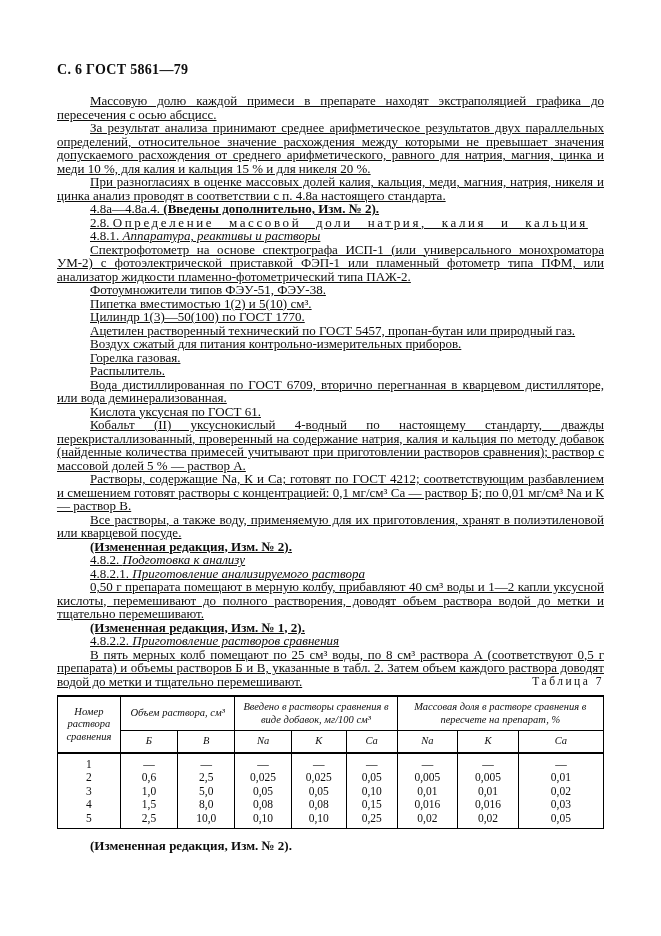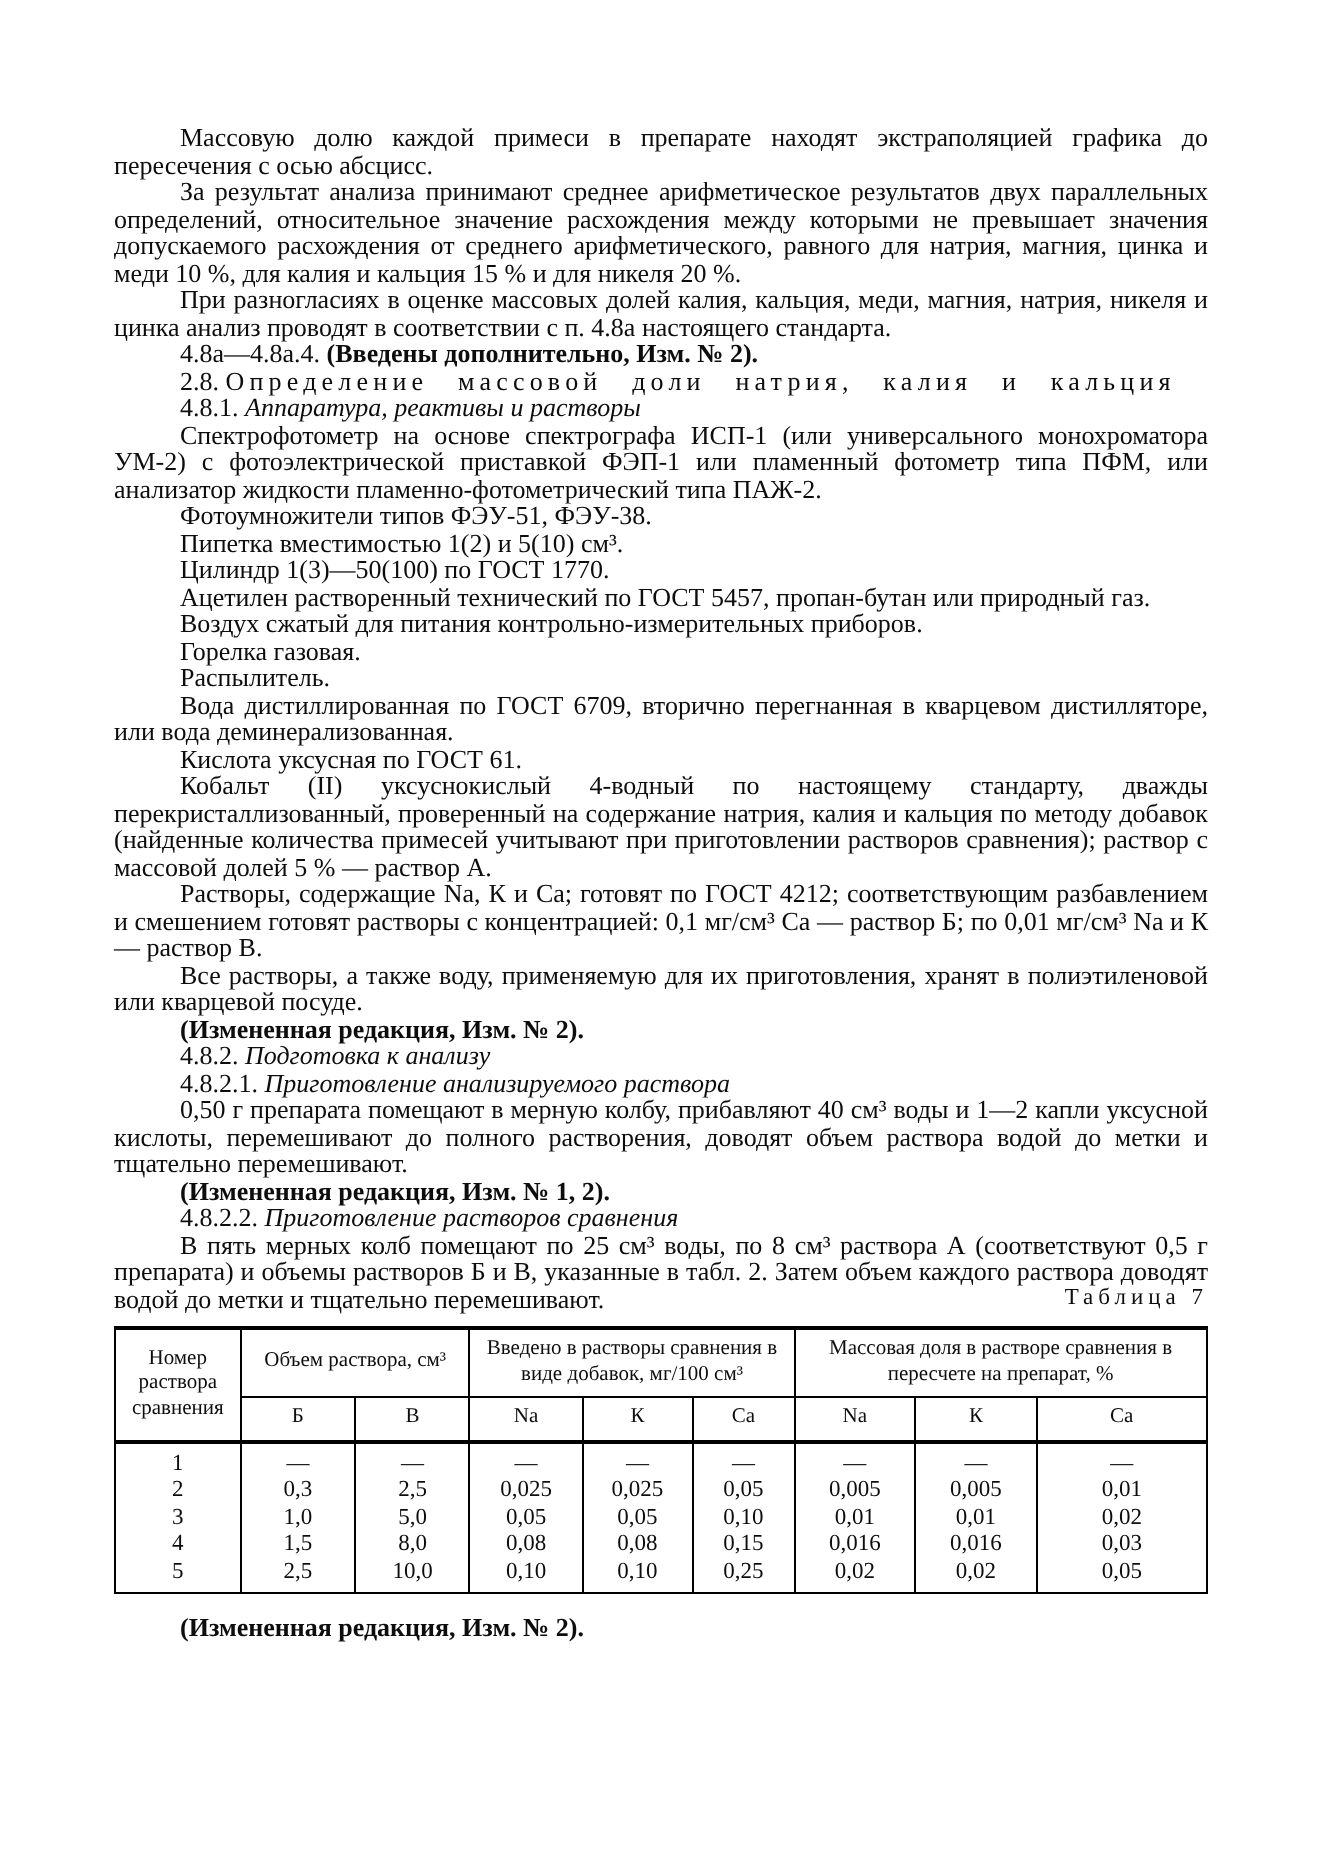--- a/index.html
+++ b/index.html
@@ -27,20 +27,21 @@
     font-size: 14px;
     letter-spacing: 0.3px;
     margin-bottom: 16px;
   }
   .content p.para {
     margin: 0;
     font-size: 13px;
     line-height: 13.5px;
     text-align: justify;
     text-indent: 33px;
+    text-decoration: underline;
   }
   .b  { font-weight: bold; }
   .i  { font-style: italic; }
   .sp { letter-spacing: 2.6px; word-spacing: 9px; }
   .rel { position: relative; }
   .table-caption {
     position: absolute;
     right: 0;
     bottom: 0;
     font-size: 11.5px;
@@ -68,20 +69,21 @@
   }
   .data-table th {
     font-weight: normal;
     font-size: 10.5px;
     line-height: 12.5px;
     text-align: center;
     vertical-align: middle;
     padding: 4px 3px;
     border-left: 1px solid #000;
     border-right: 1px solid #000;
+    font-style: italic;
   }
   .data-table thead tr.group-row th.group {
     border-bottom: 1px solid #000;
   }
   .data-table thead th.col1,
   .data-table thead tr.sub-row th {
     border-bottom: 2px solid #000;
   }
   .data-table td {
     font-size: 11.5px;
@@ -99,20 +101,21 @@
     line-height: 13.5px;
     text-align: justify;
     text-indent: 33px;
   }
 </style>
 </head>
 <body>
 
 <div class="page">
 
+  <div class="page-header">С. 6 ГОСТ 5861—79</div>
 
   <div class="content" id="content">
       <p class="para"><span>Массовую долю каждой примеси в препарате находят экстраполяцией графика до пересечения с осью абсцисс.</span></p>
       <p class="para"><span>За результат анализа принимают среднее арифметическое  результатов двух параллельных определений, относительное значение расхождения между которыми не превышает значения допускаемого расхождения от среднего арифметического, равного для натрия, магния, цинка и меди 10 %, для калия и кальция 15 % и для никеля 20 %.</span></p>
       <p class="para"><span>При разногласиях в оценке массовых долей калия, кальция, меди, магния, натрия, никеля и цинка анализ проводят в соответствии с п. 4.8а настоящего стандарта.</span></p>
       <p class="para"><span>4.8а—4.8а.4. </span><span class="b">(Введены дополнительно, Изм. № 2).</span></p>
       <p class="para"><span>2.8. </span><span class="sp">Определение массовой доли натрия, калия и кальция</span></p>
       <p class="para"><span>4.8.1. </span><span class="i">Аппаратура, реактивы и растворы</span></p>
       <p class="para"><span>Спектрофотометр на  основе спектрографа ИСП-1 (или универсального монохроматора УМ-2) с фотоэлектрической приставкой ФЭП-1 или пламенный фотометр типа ПФМ, или анализатор жидкости пламенно-фотометрический типа ПАЖ-2.</span></p>
       <p class="para"><span>Фотоумножители типов ФЭУ-51, ФЭУ-38.</span></p>
@@ -174,21 +177,21 @@
             <td>—</td>
             <td>—</td>
             <td>—</td>
             <td>—</td>
             <td>—</td>
             <td>—</td>
             <td>—</td>
           </tr>
           <tr>
             <td>2</td>
-            <td>0,3</td>
+            <td>0,6</td>
             <td>2,5</td>
             <td>0,025</td>
             <td>0,025</td>
             <td>0,05</td>
             <td>0,005</td>
             <td>0,005</td>
             <td>0,01</td>
           </tr>
           <tr>
             <td>3</td>

